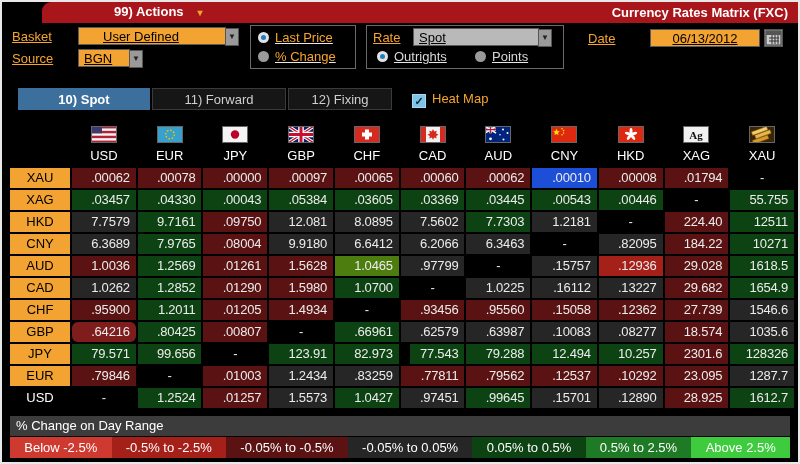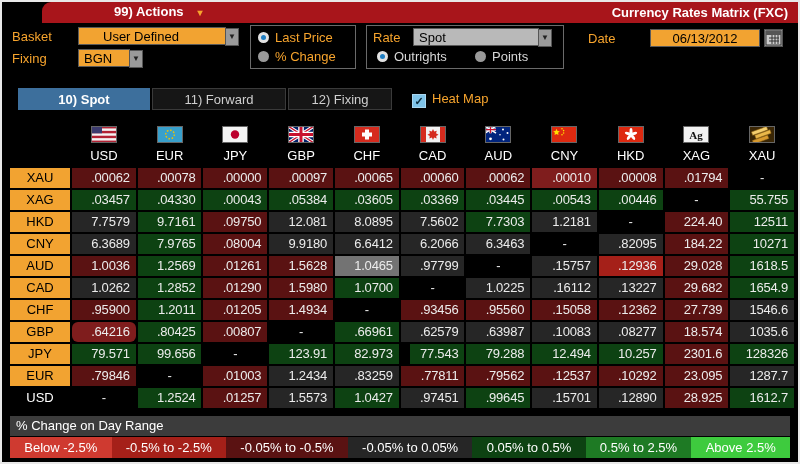--- a/index.html
+++ b/index.html
@@ -8,21 +8,21 @@
           font-family:"Liberation Sans",sans-serif;font-size:13px;}
   
   .titlebar{position:absolute;top:0;left:0;width:100%;height:21px;}
   .titlebar .redbar{position:absolute;left:40px;right:0;top:0;height:21px;background:#a8151b;border-top-left-radius:9px;}
   .actions{position:absolute;left:112px;top:2px;color:#fff;font-weight:bold;cursor:pointer;}
   .actions .caret{color:#f7a42d;font-size:10px;margin-left:14px;}
   .screen-title{position:absolute;right:10px;top:3px;color:#fff;font-weight:bold;}
   
   .controls{position:absolute;top:21px;left:0;width:100%;height:64px;}
   .amber{color:#f7a42d;}
-  .pos{position:absolute;}
+  .pos{position:absolute;text-decoration:underline;}
   .field{background:#f2a331;color:#000;height:18px;line-height:18px;padding:0 5px;box-sizing:border-box;border:1px solid #5a5a5a;}
   .grayfield{background:#b9b9b9;color:#000;height:18px;line-height:18px;padding:0 5px;box-sizing:border-box;border:1px solid #5a5a5a;}
   .ddbtn{position:absolute;top:0;right:-14px;width:14px;height:18px;background:#9a9a9a;
          border:1px solid #555;box-sizing:border-box;color:#222;font-size:8px;line-height:16px;text-align:center;cursor:pointer;}
   .grp{position:absolute;border:1px solid #6a6a6a;box-sizing:border-box;}
   .rad{position:relative;display:inline-block;width:11px;height:11px;border-radius:50%;background:#9a9a9a;vertical-align:-1px;margin-right:6px;}
   .rad.sel{background:#e2e2e2;}
   .rad.sel::after{content:"";position:absolute;left:3px;top:3px;width:5px;height:5px;border-radius:50%;background:#1f7ec2;}
   .calbtn{position:absolute;width:19px;height:18px;background:#aaa;border:1px solid #555;box-sizing:border-box;cursor:pointer;}
   
@@ -60,21 +60,21 @@
     <div class="actions">
       <span>99) Actions</span><span class="caret">▾</span>
     </div>
     <div class="screen-title">Currency Rates Matrix (FXC)</div>
   </div>
 
   <div class="controls">
     <span class="pos amber" style="left:10px;top:6px;">Basket</span>
     <span class="pos field" style="left:76px;top:4px;width:148px;padding-left:24px;">User Defined<span class="ddbtn">▼</span></span>
 
-    <span class="pos amber" style="left:10px;top:28px;">Fixing</span>
+    <span class="pos amber" style="left:10px;top:28px;">Source</span>
     <span class="pos field" style="left:76px;top:26px;width:52px;">BGN<span class="ddbtn">▼</span></span>
 
     <div class="grp" style="left:248px;top:2px;width:106px;height:44px;">
       <div class="pos" style="left:7px;top:4px;">
         <span class="rad sel"></span><span class="amber">Last Price</span>
       </div>
       <div class="pos" style="left:7px;top:23px;">
         <span class="rad"></span><span class="amber">% Change</span>
       </div>
     </div>
@@ -237,21 +237,21 @@
       <div class="colhead">XAG</div>
       <div class="colhead">XAU</div>
       <div class="rowlabel">XAU</div>
       <div class="cell" style="background: rgb(90, 18, 18);">.00062</div>
       <div class="cell" style="background: rgb(90, 18, 18);">.00078</div>
       <div class="cell" style="background: rgb(90, 18, 18);">.00000</div>
       <div class="cell" style="background: rgb(90, 18, 18);">.00097</div>
       <div class="cell" style="background: rgb(90, 18, 18);">.00065</div>
       <div class="cell" style="background: rgb(90, 18, 18);">.00060</div>
       <div class="cell" style="background: rgb(90, 18, 18);">.00062</div>
-      <div class="cell" style="background: #7f1d1d; padding-left: 20px;">.00010</div>
+      <div class="cell" style="background: #1d4ed8; padding-left: 20px;">.00010</div>
       <div class="cell" style="background: rgb(90, 18, 18);">.00008</div>
       <div class="cell" style="background: rgb(90, 18, 18);">.01794</div>
       <div class="cell dash" style="background: rgb(0, 0, 0);">-</div>
       <div class="rowlabel">XAG</div>
       <div class="cell" style="background: rgb(13, 66, 18);">.03457</div>
       <div class="cell" style="background: rgb(13, 66, 18);">.04330</div>
       <div class="cell" style="background: rgb(13, 66, 18);">.00043</div>
       <div class="cell" style="background: rgb(13, 66, 18);">.05384</div>
       <div class="cell" style="background: rgb(13, 66, 18);">.03605</div>
       <div class="cell" style="background: rgb(13, 66, 18);">.03369</div>
@@ -282,21 +282,21 @@
       <div class="cell" style="background: rgb(38, 38, 38);">6.3463</div>
       <div class="cell dash" style="background: rgb(0, 0, 0);">-</div>
       <div class="cell" style="background: rgb(38, 38, 38);">.82095</div>
       <div class="cell" style="background: rgb(90, 18, 18);">184.22</div>
       <div class="cell" style="background: rgb(13, 66, 18);">10271</div>
       <div class="rowlabel">AUD</div>
       <div class="cell" style="background: rgb(90, 18, 18);">1.0036</div>
       <div class="cell" style="background: rgb(13, 66, 18);">1.2569</div>
       <div class="cell" style="background: rgb(90, 18, 18);">.01261</div>
       <div class="cell" style="background: rgb(90, 18, 18);">1.5628</div>
-      <div class="cell" style="background: #737373;">1.0465</div>
+      <div class="cell" style="background: #4d7c0f;">1.0465</div>
       <div class="cell" style="background: rgb(38, 38, 38);">.97799</div>
       <div class="cell dash" style="background: rgb(0, 0, 0);">-</div>
       <div class="cell" style="background: rgb(38, 38, 38);">.15757</div>
       <div class="cell" style="background: rgb(165, 32, 25);">.12936</div>
       <div class="cell" style="background: rgb(90, 18, 18);">29.028</div>
       <div class="cell" style="background: rgb(13, 66, 18);">1618.5</div>
       <div class="rowlabel">CAD</div>
       <div class="cell" style="background: rgb(38, 38, 38);">1.0262</div>
       <div class="cell" style="background: rgb(13, 66, 18);">1.2852</div>
       <div class="cell" style="background: rgb(90, 18, 18);">.01290</div>

